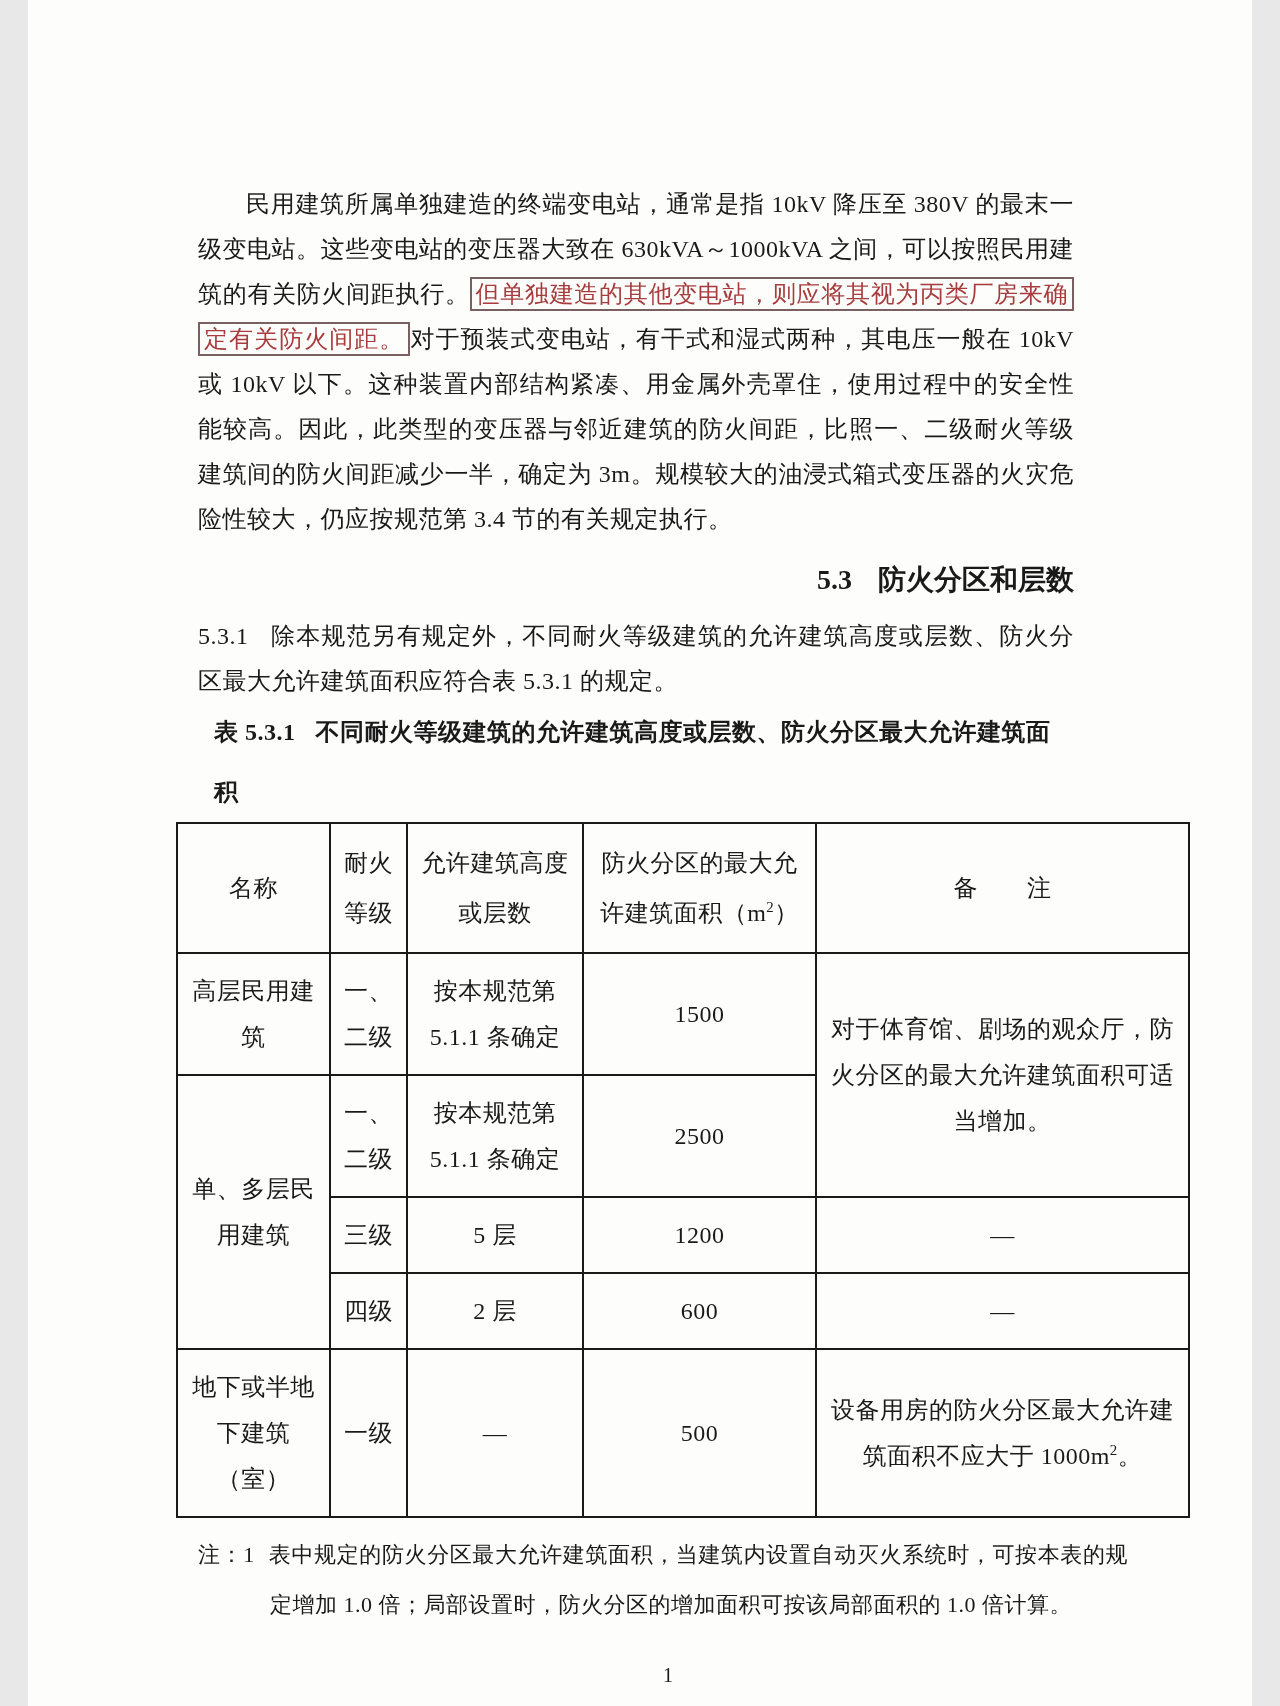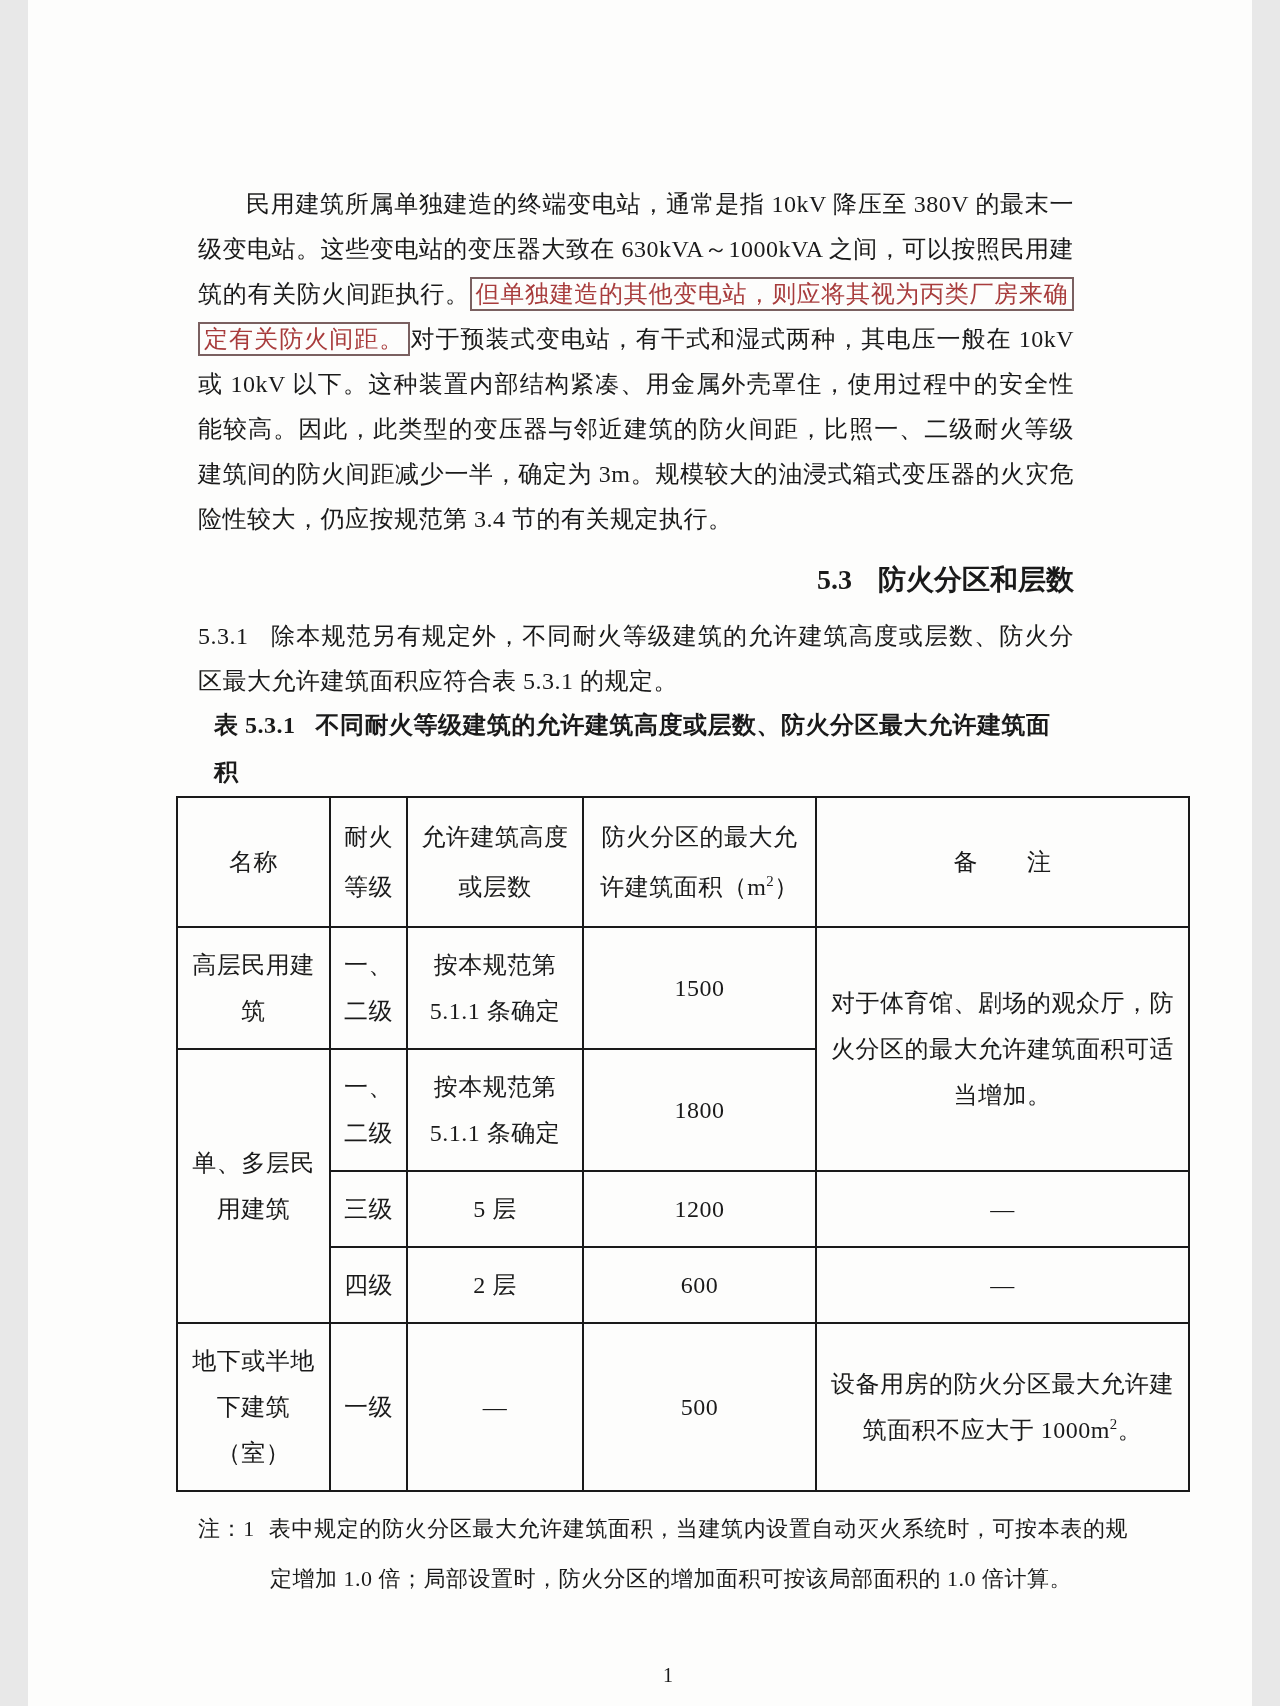--- a/index.html
+++ b/index.html
@@ -46,21 +46,21 @@
     font-size:24px;
     line-height:45px;
     text-align:justify;
     letter-spacing:0.5px;
   }
   .clause .clause-num{margin-right:22px;}
   .caption{
     margin:-2px 0 0 16px;
     font-size:24px;
     font-weight:bold;
-    line-height:47px;
+    line-height:60px;
     letter-spacing:0.5px;
   }
   .caption .cap-label{margin-right:20px;}
   table.spec{
     margin-left:-22px;
     width:1012px;
     border-collapse:collapse;
     table-layout:fixed;
   }
   table.spec td,table.spec th{
@@ -139,21 +139,21 @@
         <td class="name-cell">高层民用建筑</td>
         <td>一、二级</td>
         <td>按本规范第 5.1.1 条确定</td>
         <td>1500</td>
         <td class="left" rowspan="2">对于体育馆、剧场的观众厅，防火分区的最大允许建筑面积可适当增加。</td>
       </tr>
       <tr style="height:96px">
         <td class="name-cell" rowspan="3">单、多层民用建筑</td>
         <td>一、二级</td>
         <td>按本规范第 5.1.1 条确定</td>
-        <td>1800</td>
+        <td>2500</td>
       </tr>
       <tr style="height:47px">
         <td>三级</td>
         <td>5 层</td>
         <td>1200</td>
         <td>—</td>
       </tr>
       <tr style="height:47px">
         <td>四级</td>
         <td>2 层</td>

